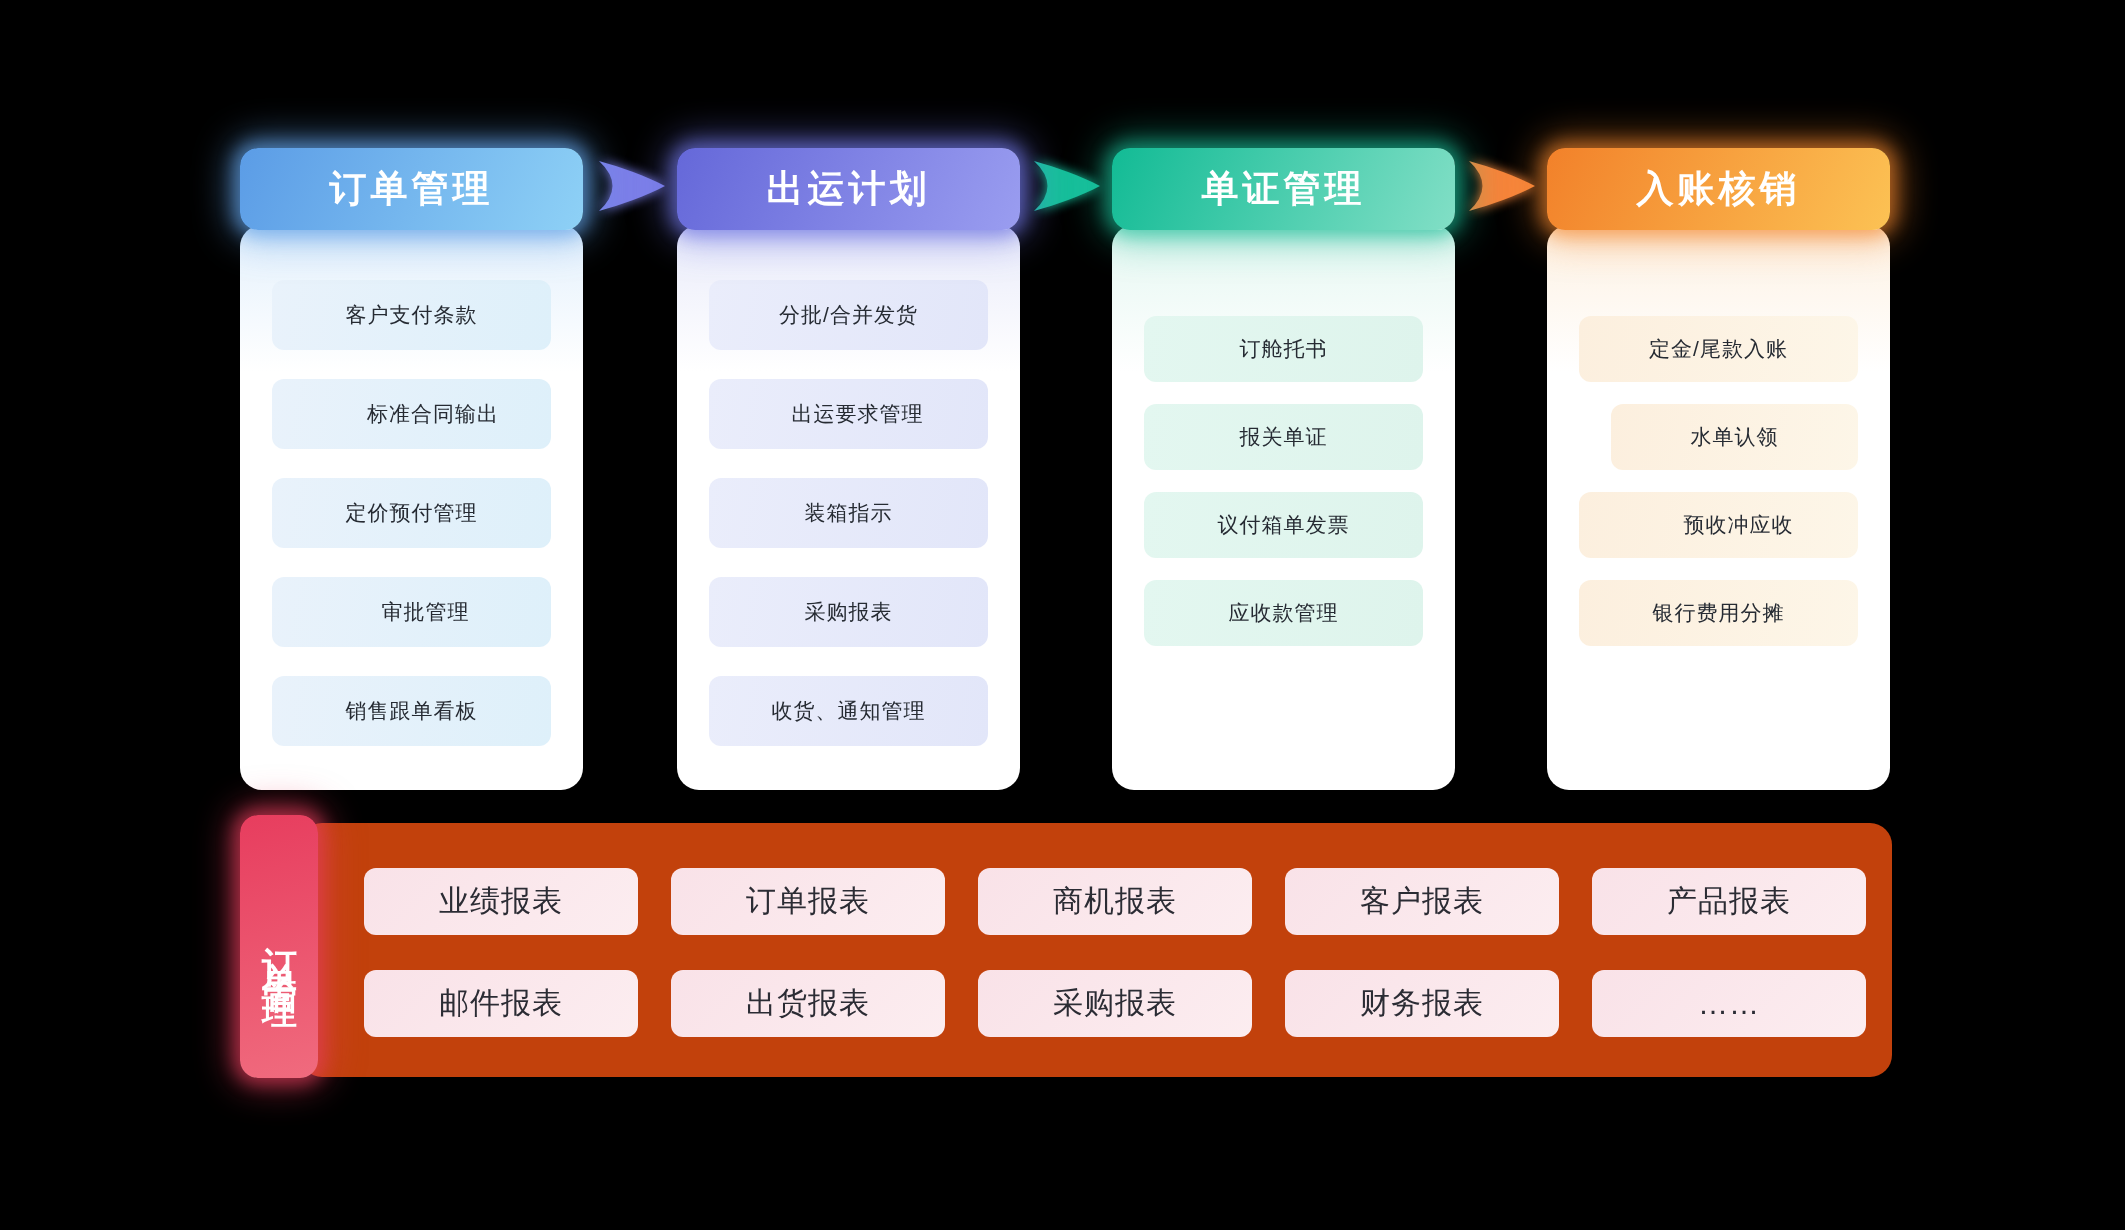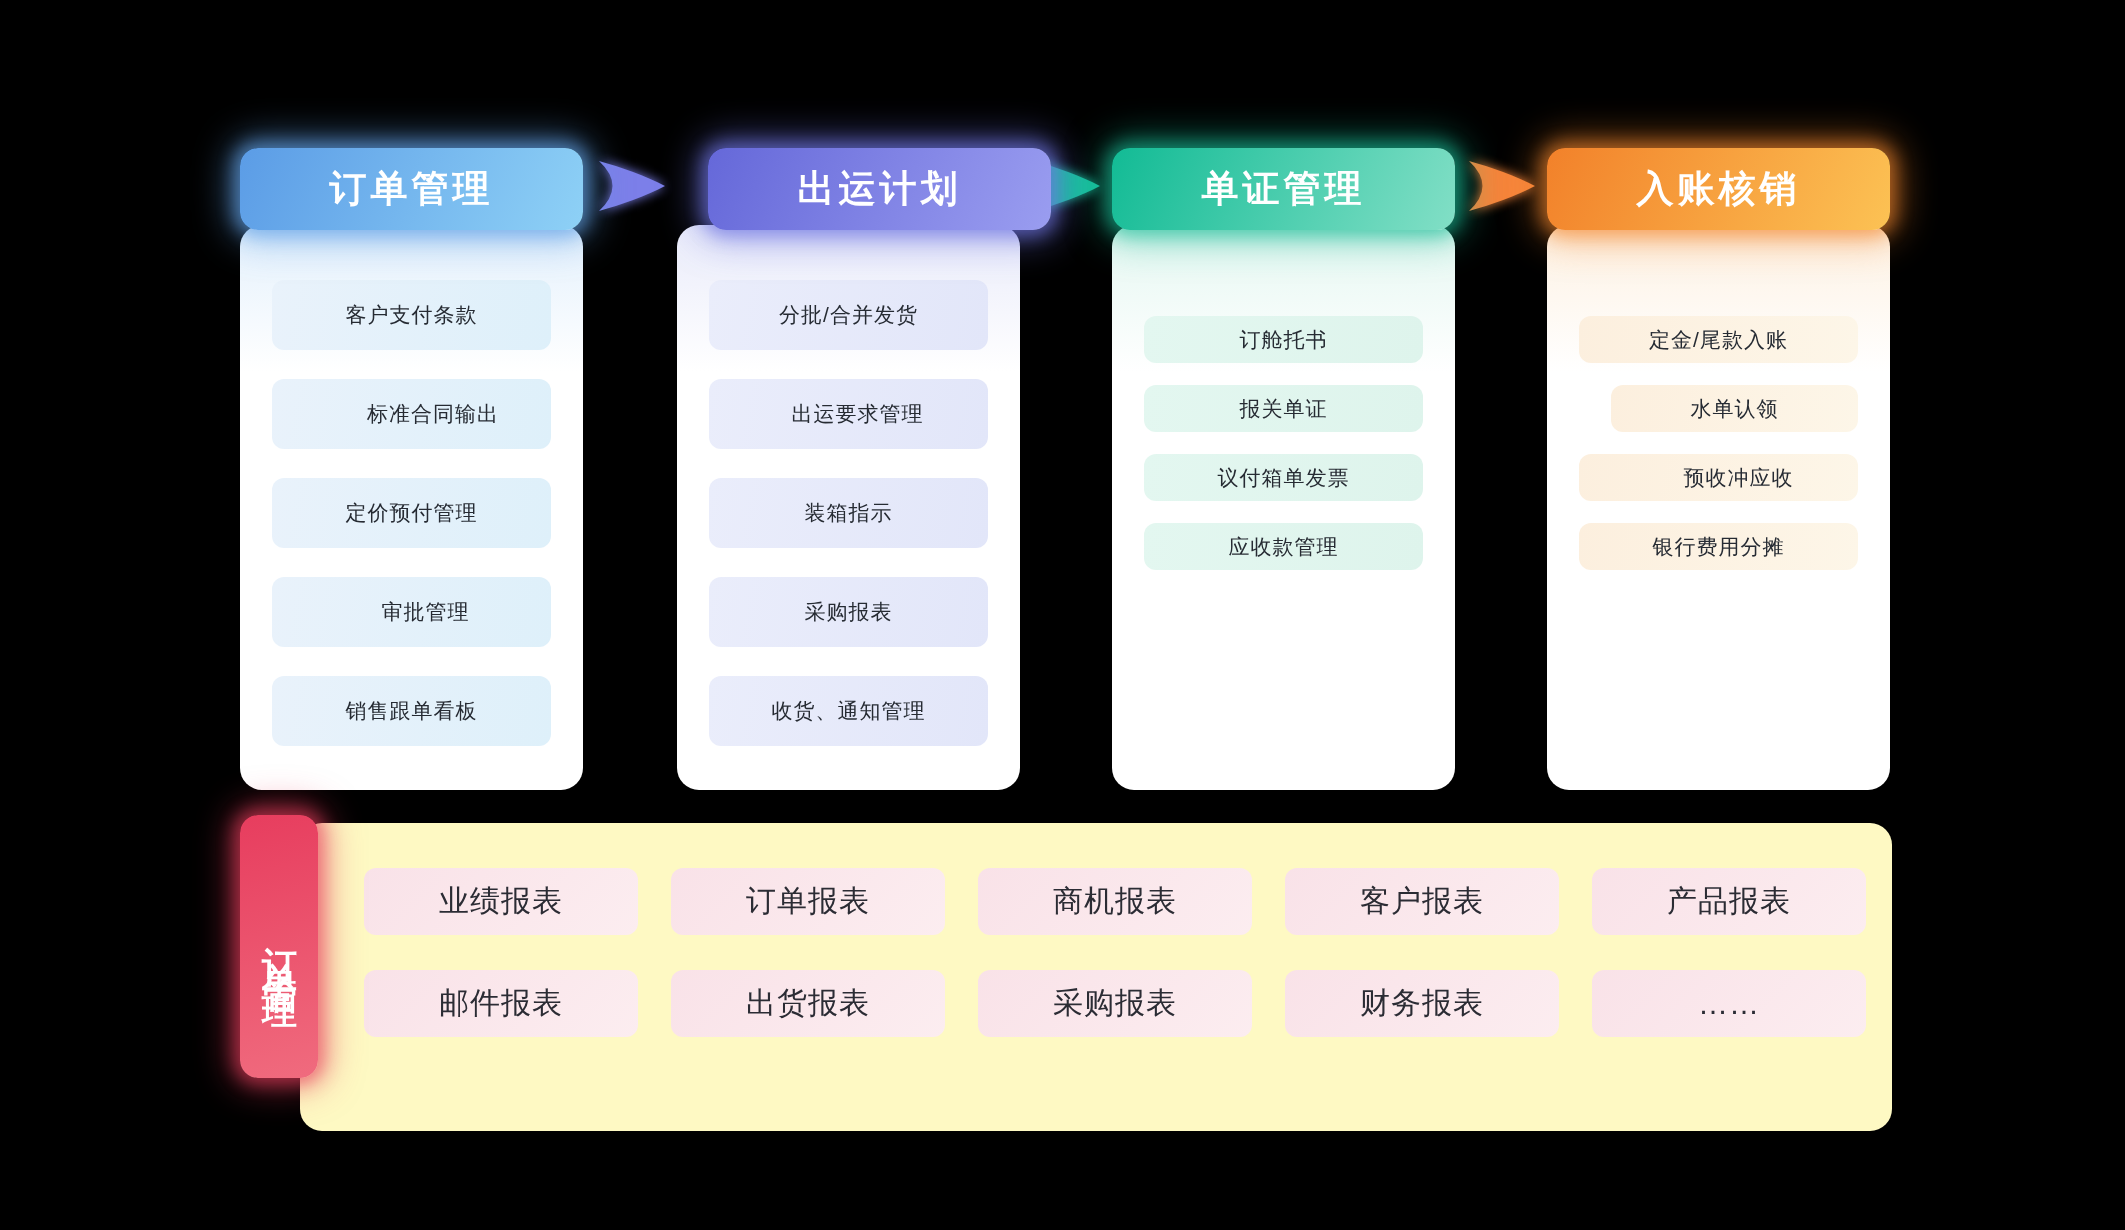--- a/index.html
+++ b/index.html
@@ -23,28 +23,28 @@
   .col-items{
     position:absolute;left:32px;right:32px;top:132px;
     display:flex;flex-direction:column;gap:29px;z-index:1;
   }
   .col-c .col-items,.col-d .col-items{top:168px;gap:22px;}
   .flow-item{
     height:70px;border-radius:12px;flex:none;
     display:flex;align-items:center;justify-content:center;
     font-size:21px;color:#262b33;letter-spacing:1px;
   }
-  .col-c .flow-item,.col-d .flow-item{height:47px;}
+  .col-c .flow-item,.col-d .flow-item{height:66px;}
   
   .flow-arrow{position:absolute;top:158px;width:74px;height:56px;}
   .arrow-1{left:594px}.arrow-2{left:1029px}.arrow-3{left:1464px}
   
   .reports-card{
-    position:absolute;left:300px;top:823px;width:1592px;height:308px;
-    background:#fef9c3;border-radius:22px;
+    position:absolute;left:300px;top:823px;width:1592px;height:254px;
+    background:#c2410c;border-radius:22px;
     box-shadow:0 18px 40px rgba(0,0,0,.45);
   }
   .report-row{position:absolute;left:64px;display:flex;gap:33px;}
   .report-row-0{top:45px}.report-row-1{top:147px}
   .report-item{
     width:274px;height:67px;border-radius:12px;flex:none;
     display:flex;align-items:center;justify-content:center;
     font-size:30px;color:#2b2c34;letter-spacing:1px;
   }
   .reports-tab{
@@ -75,21 +75,21 @@
 
   <div class="flow-col col-b">
     <div class="col-card" style="background: linear-gradient(rgb(233, 235, 250) 0%, rgb(255, 255, 255) 26%);"></div>
     <div class="col-items">
         <div class="flow-item" style="background: linear-gradient(100deg, rgb(234, 237, 251), rgb(226, 230, 249));">分批/合并发货</div>
         <div class="flow-item" style="background: linear-gradient(100deg, rgb(234, 237, 251), rgb(226, 230, 249)); padding-left: 18px;">出运要求管理</div>
         <div class="flow-item" style="background: linear-gradient(100deg, rgb(234, 237, 251), rgb(226, 230, 249));">装箱指示</div>
         <div class="flow-item" style="background: linear-gradient(100deg, rgb(234, 237, 251), rgb(226, 230, 249));">采购报表</div>
         <div class="flow-item" style="background: linear-gradient(100deg, rgb(234, 237, 251), rgb(226, 230, 249));">收货、通知管理</div>
       </div>
-    <div class="col-header" style="background: linear-gradient(115deg, rgb(101, 104, 217), rgb(154, 157, 240)); box-shadow: rgba(112, 116, 226, 0.55) 0px 0px 16px 6px, rgba(112, 116, 226, 0.55) 0px 0px 36px 10px; margin-left: 31px;">出运计划</div>
+    <div class="col-header" style="background: linear-gradient(115deg, rgb(101, 104, 217), rgb(154, 157, 240)); box-shadow: rgba(112, 116, 226, 0.55) 0px 0px 16px 6px, rgba(112, 116, 226, 0.55) 0px 0px 36px 10px;">出运计划</div>
   </div>
 
   <div class="flow-col col-c">
     <div class="col-card" style="background: linear-gradient(rgb(228, 247, 241) 0%, rgb(255, 255, 255) 26%);"></div>
     <div class="col-items">
         <div class="flow-item" style="background: linear-gradient(100deg, rgb(227, 247, 240), rgb(222, 244, 236));">订舱托书</div>
         <div class="flow-item" style="background: linear-gradient(100deg, rgb(227, 247, 240), rgb(222, 244, 236));">报关单证</div>
         <div class="flow-item" style="background: linear-gradient(100deg, rgb(227, 247, 240), rgb(222, 244, 236));">议付箱单发票</div>
         <div class="flow-item" style="background: linear-gradient(100deg, rgb(227, 247, 240), rgb(222, 244, 236));">应收款管理</div>
       </div>

